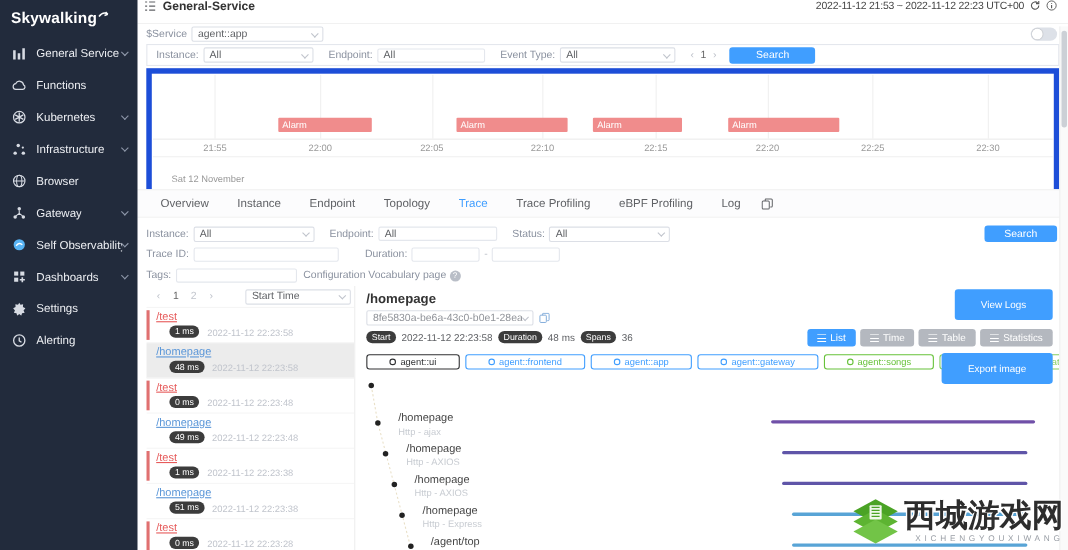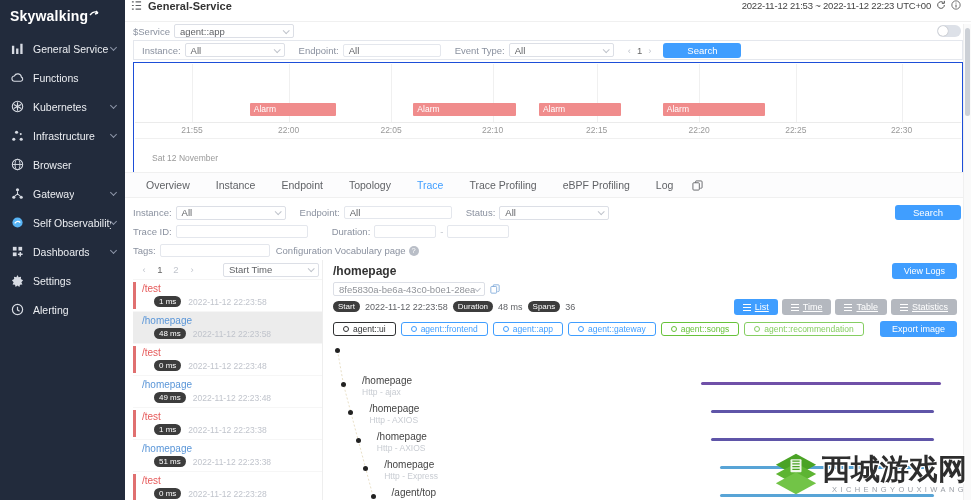--- a/index.html
+++ b/index.html
@@ -34,21 +34,21 @@
 
   .event-filter { position:absolute; top:40px; left:8px; right:8px; height:20px; border:1px solid #e4e7ed; background:#fff; display:flex; align-items:center; padding:0 8px; font-size:9.5px; color:#8a919f; }
   .ef-lab { margin-right:4px; }
   .ef-gap { width:14px; }
   .input { border:1px solid #e4e7ed; border-radius:2px; background:#fff; height:13px; font-size:9.5px; color:#606266; display:flex; align-items:center; padding:0 5px; }
   .pager { display:flex; align-items:center; color:#c0c4cc; font-size:9.5px; margin-left:14px; gap:6px; }
   .pager .cur { color:#666; }
   .btn-primary { background:#409eff; color:#fff; border:none; border-radius:3px; height:15px; font-size:9.5px; display:flex; align-items:center; padding:0 24px; cursor:pointer; font-family:inherit; }
 
   
-  .timeline { position:absolute; top:62px; left:8px; right:8px; height:126px; border:1px solid #1d4ed8; background:#fff; }
+  .timeline { position:absolute; top:62px; left:8px; right:8px; height:126px; border:5px solid #1d4ed8; background:#fff; }
   .tl-plot { position:absolute; left:1px; right:1px; top:1px; height:58px; }
   .tl-grid { position:absolute; top:0; bottom:0; border-left:1px solid #f0f0f0; }
   .tl-alarm { position:absolute; bottom:6px; height:13px; background:#f08c8c; color:#fff; font-size:8.5px; line-height:13px; padding-left:4px; border-radius:1px; cursor:pointer; white-space:nowrap; overflow:hidden; }
   .tl-axisline { position:absolute; left:1px; right:1px; top:59px; border-top:1px solid #ebebeb; }
   .tl-ticks { position:absolute; left:1px; right:1px; top:62px; height:11px; }
   .tl-tick { position:absolute; transform:translateX(-50%); font-size:8.5px; color:#999; }
   .tl-line2 { position:absolute; left:1px; right:1px; top:75px; border-top:1px solid #f0f0f0; }
   .tl-date { position:absolute; left:18px; top:78px; font-size:8.5px; color:#999;margin-top:12px; }
 
   
@@ -67,40 +67,40 @@
   
   .content { position:absolute; top:260px; left:8px; right:8px; bottom:0; display:flex; background:#fff; }
   .trace-list { width:190px; flex:0 0 190px; border-right:1px solid #eee; position:relative; overflow:hidden; }
   .list-head { height:20px; display:flex; align-items:center; font-size:9.5px; color:#8a919f; padding:0 3px; border-bottom:1px solid #f5f5f5; }
   .pg-btn { min-width:10px; text-align:center; margin:0 3px; cursor:pointer; color:#c0c4cc; }
   .pg-num { color:#666; }
   .sort-select { margin-left:auto; width:96px; height:14px; }
   .trace-item { height:32px; position:relative; padding:3px 4px 0 9px; border-bottom:1px solid #f6f6f6; cursor:pointer; }
   .trace-item.selected { background:#ececec; }
   .trace-item.error::before { content:""; position:absolute; left:0; top:2px; bottom:2px; width:3px; background:#e07070; }
-  .ti-name { font-size:10px; }
+  .ti-name { font-size:10px;text-decoration:underline; }
   .ti-name.err { color:#e65a5a; } .ti-name.ok { color:#5a96d8; }
   .ti-meta { display:flex; align-items:center; margin-top:2px;margin-left:12px; }
   .badge { background:#3c3c3c; color:#fff; font-size:8px; padding:0 5px; border-radius:7px; height:11px; line-height:11px; white-space:nowrap; }
   .ti-time { font-size:8.5px; color:#c0c4cc; margin-left:7px; white-space:nowrap; }
 
   .trace-detail { flex:1; position:relative; overflow:hidden; }
   .td-title { position:absolute; left:10px; top:4px; font-size:12px; font-weight:bold; color:#333; }
-  .btn-small { background:#409eff; color:#fff; border:none; border-radius:3px; height:16px; font-size:9px; display:flex; align-items:center; padding:0 12px; cursor:pointer; font-family:inherit; }
+  .btn-small { background:#409eff; color:#fff; border:none; border-radius:3px; height:28px; font-size:9px; display:flex; align-items:center; padding:0 24px; cursor:pointer; font-family:inherit; }
   .td-viewlogs { position:absolute; right:6px; top:3px; }
   .td-idrow { position:absolute; left:10px; top:22px; display:flex; align-items:center; }
   .id-select { width:152px; height:14px; color:#909399; }
   .copy-ic { margin-left:5px; color:#7aa6d8; display:flex; cursor:pointer; }
   .td-badges { position:absolute; left:10px; top:41px; display:flex; align-items:center; font-size:9px; color:#606266; gap:5px; }
   .td-views { position:absolute; right:6px; top:39px; display:flex; gap:4px; }
-  .vbtn { height:16px; border:none; border-radius:3px; background:#b4b8bf; color:#fff; font-size:9px; display:flex; align-items:center; gap:4px; padding:0 9px; cursor:pointer; font-family:inherit;text-decoration:underline; }
+  .vbtn { height:16px; border:none; border-radius:3px; background:#b4b8bf; color:#fff; font-size:9px; display:flex; align-items:center; gap:4px; padding:0 9px; cursor:pointer; font-family:inherit; }
   .vbtn.active { background:#409eff; }
   .vico { width:8px; height:7px; background:repeating-linear-gradient(to bottom,#fff 0 1px,transparent 1px 3px); }
   .td-tags { position:absolute; left:10px; top:62px; display:flex; align-items:center; gap:5px; }
-  .chip { border:1px solid; border-radius:3px; height:14px; display:flex; align-items:center; gap:4px; padding:0 9px; font-size:8.5px; background:#fff; cursor:pointer; white-space:nowrap; }
+  .chip { border:1px solid; border-radius:3px; height:14px; display:flex; align-items:center; gap:4px; padding:0 20px; font-size:8.5px; background:#fff; cursor:pointer; white-space:nowrap; }
   .chip .dot-o { width:6px; height:6px; border:1px solid; border-radius:50%; }
   .td-export { position:absolute; right:6px; top:61px; }
   .td-spans { position:absolute; left:10px; right:6px; top:86px; bottom:0; overflow:hidden; }
   .root-dot { position:absolute; left:2px; top:2px; width:5px; height:5px; background:#222; border-radius:50%; }
   .span-row { position:absolute; left:0; right:0; height:28px; cursor:pointer; }
   .sp-dot { position:absolute; width:5px; height:5px; background:#222; border-radius:50%; top:10px; }
   .sp-name { position:absolute; top:3px; font-size:10px; color:#444; }
   .sp-layer { position:absolute; top:15px; font-size:8.5px; color:#c8ccd2; }
   .sp-bar { position:absolute; top:10px; height:3px; border-radius:2px; }
   #span-connector { position:absolute; left:0; top:0; pointer-events:none; }

